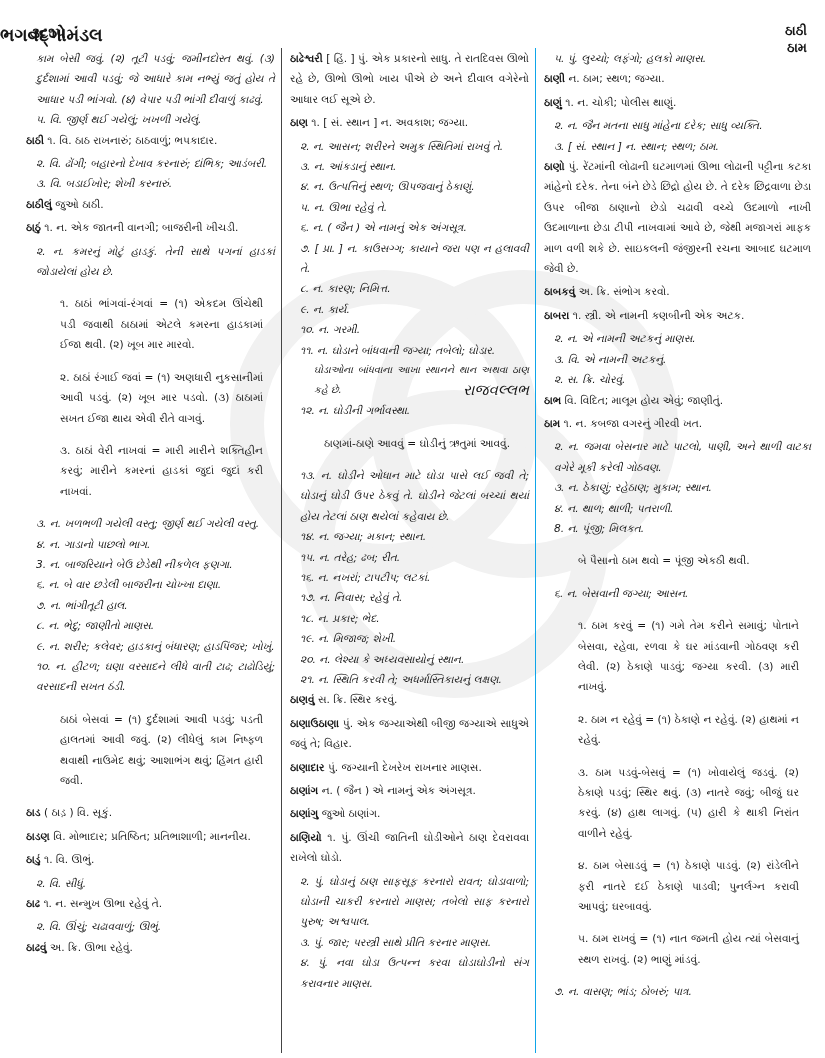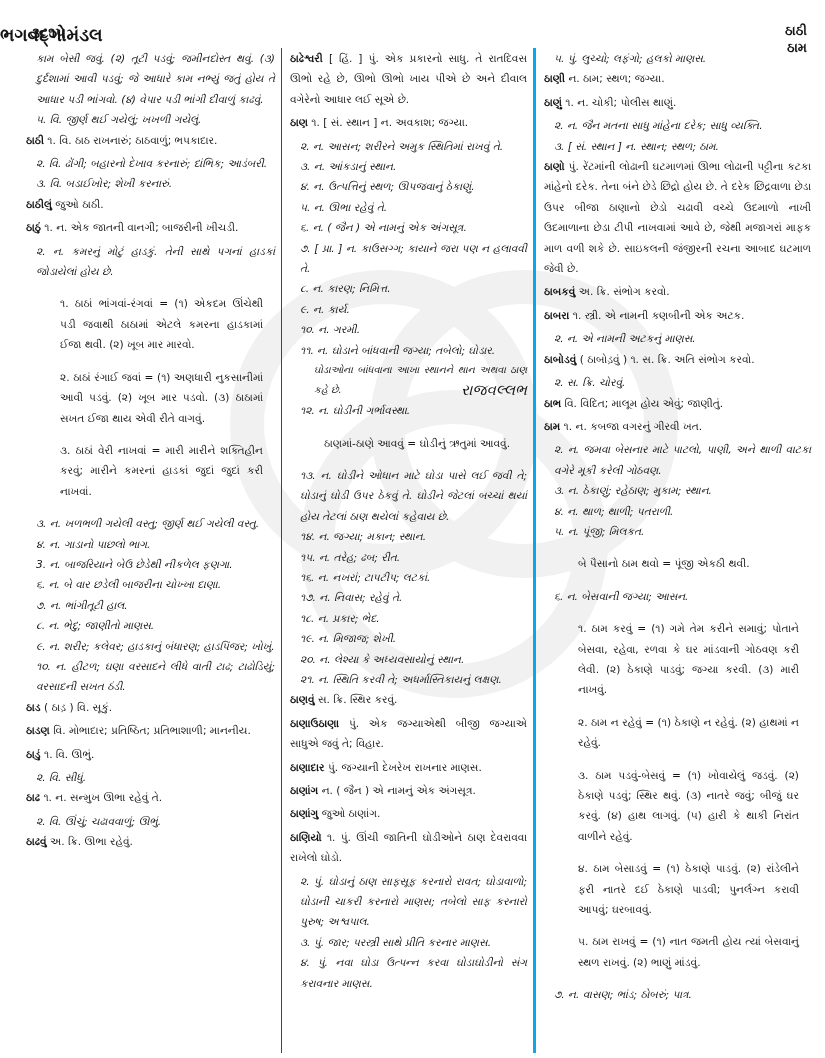--- a/index.html
+++ b/index.html
@@ -30,21 +30,21 @@
     .header .guide {
       position: absolute; right: 18px; top: 6px; text-align: right;
       font-size: 13px; font-weight: bold; line-height: 17px;
     }
     .columns {
       position: absolute; left: 22px; top: 48px; width: 795px; height: 1005px;
       display: grid; grid-template-columns: 259px 255px 281px; z-index: 1;
     }
     .col { position: relative; padding: 0 6px 0 8px; font-size: 10.6px; line-height: 20.4px; }
     .col.c1 { padding-left: 4px; }
-    .col.c2 { border-left: 1px solid #444; border-right: 3px solid #0ea5e9; }
+    .col.c2 { border-left: 1px solid #444; border-right: 1px solid #0ea5e9; }
     .entry { margin: 0 0 3px 0; text-align: justify; }
     .entry .hw { font-weight: bold; }
     .sense { padding-left: 10px; text-indent: 0; margin: 0; text-align: justify; font-style: italic; }
     .idiom { padding-left: 22px; margin: 12px; text-align: justify; }
     .cite { float: right; font-size: 15px; }
     .small { font-size: 9.8px; padding-left: 24px; line-height: 20px; }
   </style>
 </head>
 <body>
 
@@ -77,20 +77,21 @@
       <p class="idiom">૨. ઠાઠાં રંગાઈ જવાં = (૧) અણધારી નુકસાનીમાં આવી પડવું. (૨) ખૂબ માર પડવો. (૩) ઠાઠામાં સખત ઈજા થાય એવી રીતે વાગવું.</p>
       <p class="idiom">૩. ઠાઠાં વેરી નાખવાં = મારી મારીને શક્તિહીન કરવું; મારીને કમરનાં હાડકાં જુદાં જુદાં કરી નાખવાં.</p>
       <p class="sense">૩. ન. ખળભળી ગયેલી વસ્તુ; જીર્ણ થઈ ગયેલી વસ્તુ.</p>
       <p class="sense">૪. ન. ગાડાનો પાછલો ભાગ.</p>
       <p class="sense">3. ન. બાજરિયાને બેઉ છેડેથી નીકળેલ ફણગા.</p>
       <p class="sense">૬. ન. બે વાર છડેલી બાજરીના ચોખ્ખા દાણા.</p>
       <p class="sense">૭. ન. ભાંગીતૂટી હાલ.</p>
       <p class="sense">૮. ન. ભેદુ; જાણીતો માણસ.</p>
       <p class="sense">૯. ન. શરીર; કલેવર; હાડકાનું બંધારણ; હાડપિંજર; ખોખું.</p>
       <p class="sense">૧૦. ન. હીટળ; ઘણા વરસાદને લીધે વાતી ટાઢ; ટાઢોડિયું; વરસાદની સખત ઠંડી.</p>
+      <p class="idiom">ઠાઠાં બેસવાં = (૧) દુર્દશામાં આવી પડવું; પડતી હાલતમાં આવી જવું. (૨) લીધેલું કામ નિષ્ફળ થવાથી નાઉમેદ થવું; આશાભંગ થવું; હિંમત હારી જવી.</p>
       <p class="entry"><span class="hw">ઠાડ</span><span> ( ઠાડ઼ ) વિ. સૂકું.</span></p>
       <p class="entry"><span class="hw">ઠાડણ</span><span> વિ. મોભાદાર; પ્રતિષ્ઠિત; પ્રતિભાશાળી; માનનીય.</span></p>
       <p class="entry"><span class="hw">ઠાડું</span><span> ૧. વિ. ઊભું.</span></p>
       <p class="sense">૨. વિ. સીધું.</p>
       <p class="entry"><span class="hw">ઠાઢ</span><span> ૧. ન. સન્મુખ ઊભા રહેવું તે.</span></p>
       <p class="sense">૨. વિ. ઊંચું; ચઢાવવાળું; ઊભું.</p>
       <p class="entry"><span class="hw">ઠાઢવું</span><span> અ. ક્રિ. ઊભા રહેવું.</span></p>
     </div>
   <div class="col c2">
       <p class="entry"><span class="hw">ઠાઢેશ્વરી</span><span> [ હિં. ] પું. એક પ્રકારનો સાધુ. તે રાતદિવસ ઊભો રહે છે, ઊભો ઊભો ખાય પીએ છે અને દીવાલ વગેરેનો આધાર લઈ સૂએ છે.</span></p>
@@ -130,28 +131,28 @@
   <div class="col c3">
       <p class="sense">૫. પું. લુચ્ચો; લફંગો; હલકો માણસ.</p>
       <p class="entry"><span class="hw">ઠાણી</span><span> ન. ઠામ; સ્થળ; જગ્યા.</span></p>
       <p class="entry"><span class="hw">ઠાણું</span><span> ૧. ન. ચોકી; પોલીસ થાણું.</span></p>
       <p class="sense">૨. ન. જૈન મતના સાધુ માંહેના દરેક; સાધુ વ્યક્તિ.</p>
       <p class="sense">૩. [ સં. સ્થાન ] ન. સ્થાન; સ્થળ; ઠામ.</p>
       <p class="entry"><span class="hw">ઠાણો</span><span> પું. રેંટમાંની લોઢાની ઘટમાળમાં ઊભા લોઢાની પટ્ટીના કટકા માંહેનો દરેક. તેના બંને છેડે છિદ્રો હોય છે. તે દરેક છિદ્રવાળા છેડા ઉપર બીજા ઠાણાનો છેડો ચઢાવી વચ્ચે ઉદમાળો નાખી ઉદમાળાના છેડા ટીપી નાખવામાં આવે છે, જેથી મજાગરાં માફક માળ વળી શકે છે. સાઇકલની જંજીરની રચના આબાદ ઘટમાળ જેવી છે.</span></p>
       <p class="entry"><span class="hw">ઠાબકવું</span><span> અ. ક્રિ. સંભોગ કરવો.</span></p>
       <p class="entry"><span class="hw">ઠાબરા</span><span> ૧. સ્ત્રી. એ નામની કણબીની એક અટક.</span></p>
       <p class="sense">૨. ન. એ નામની અટકનું માણસ.</p>
-      <p class="entry"><span class="hw">ઠાબોડવું</span><span> ( ઠાબોડ઼વું ) ૧. સ. ક્રિ. અતિ સંભોગ કરવો.</span></p>
+      <p class="sense">૩. વિ. એ નામની અટકનું.</p>
       <p class="sense">૨. સ. ક્રિ. ચોરવું.</p>
       <p class="entry"><span class="hw">ઠાભ</span><span> વિ. વિદિત; માલૂમ હોય એવું; જાણીતું.</span></p>
       <p class="entry"><span class="hw">ઠામ</span><span> ૧. ન. કબજા વગરનું ગીરવી ખત.</span></p>
       <p class="sense">૨. ન. જમવા બેસનાર માટે પાટલો, પાણી, અને થાળી વાટકા વગેરે મૂકી કરેલી ગોઠવણ.</p>
       <p class="sense">૩. ન. ઠેકાણું; રહેઠાણ; મુકામ; સ્થાન.</p>
       <p class="sense">૪. ન. થાળ; થાળી; પતરાળી.</p>
-      <p class="sense">૫. ન. પૂંજી; મિલકત.</p>
+      <p class="sense">8. ન. પૂંજી; મિલકત.</p>
       <p class="idiom">બે પૈસાનો ઠામ થવો = પૂંજી એકઠી થવી.</p>
       <p class="sense">૬. ન. બેસવાની જગ્યા; આસન.</p>
       <p class="idiom">૧. ઠામ કરવું = (૧) ગમે તેમ કરીને સમાવું; પોતાને બેસવા, રહેવા, રળવા કે ઘર માંડવાની ગોઠવણ કરી લેવી. (૨) ઠેકાણે પાડવું; જગ્યા કરવી. (૩) મારી નાખવું.</p>
       <p class="idiom">૨. ઠામ ન રહેવું = (૧) ઠેકાણે ન રહેવું. (૨) હાથમાં ન રહેવું.</p>
       <p class="idiom">૩. ઠામ પડવું-બેસવું = (૧) ખોવાયેલું જડવું. (૨) ઠેકાણે પડવું; સ્થિર થવું. (૩) નાતરે જવું; બીજું ઘર કરવું. (૪) હાથ લાગવું. (૫) હારી કે થાકી નિરાંત વાળીને રહેવું.</p>
       <p class="idiom">૪. ઠામ બેસાડવું = (૧) ઠેકાણે પાડવું. (૨) રાંડેલીને ફરી નાતરે દઈ ઠેકાણે પાડવી; પુનર્લગ્ન કરાવી આપવું; ઘરબાવવું.</p>
       <p class="idiom">૫. ઠામ રાખવું = (૧) નાત જમતી હોય ત્યાં બેસવાનું સ્થળ રાખવું. (૨) ભાણું માંડવું.</p>
       <p class="sense">૭. ન. વાસણ; ભાંડ; ઠોબરું; પાત્ર.</p>
     </div>
 </div>

